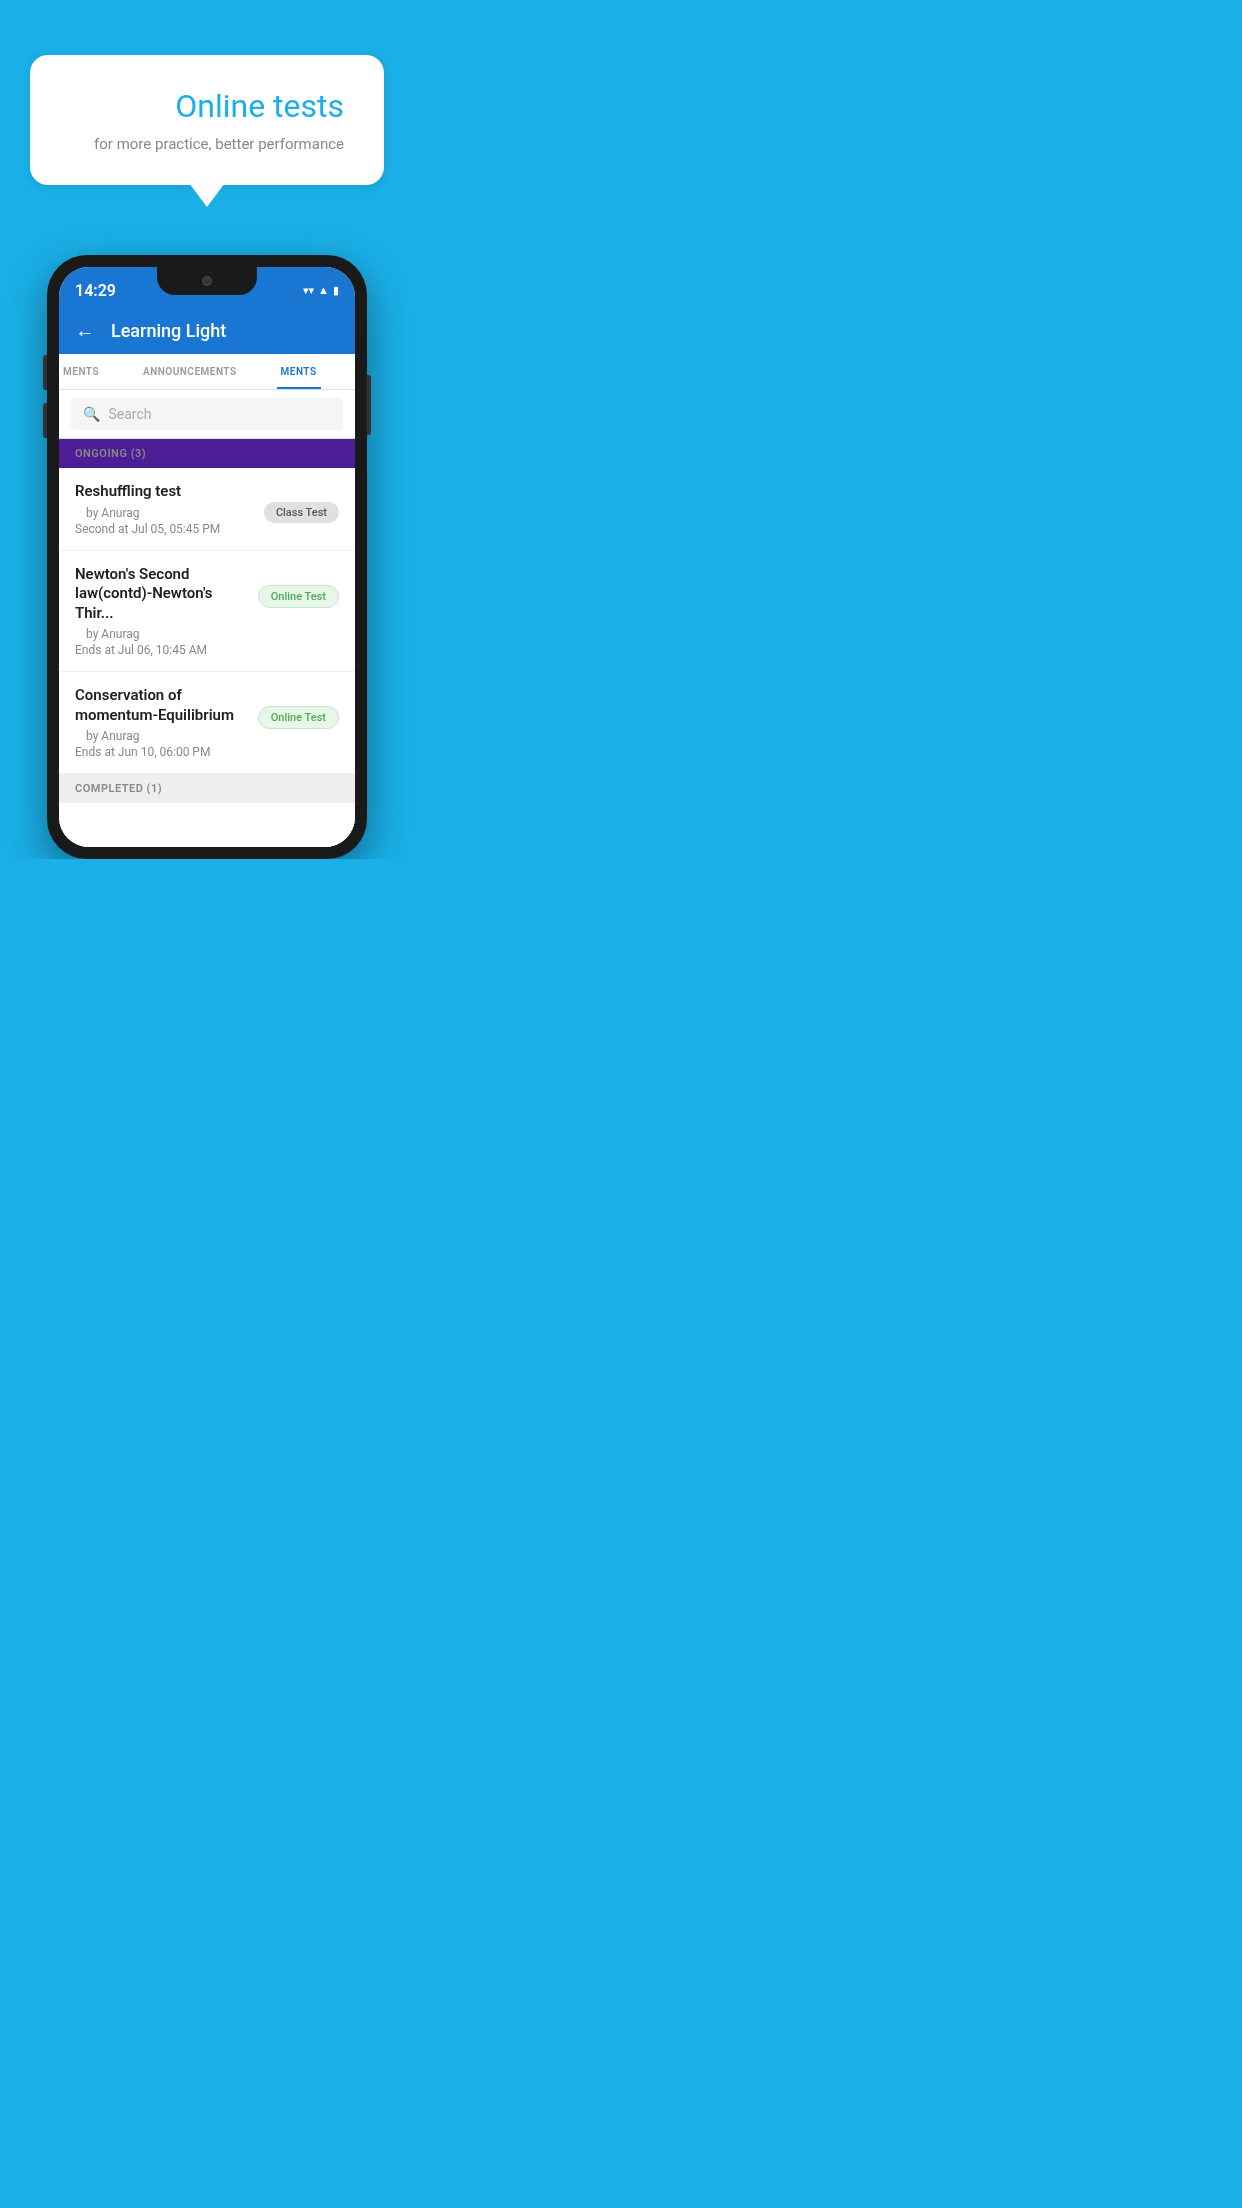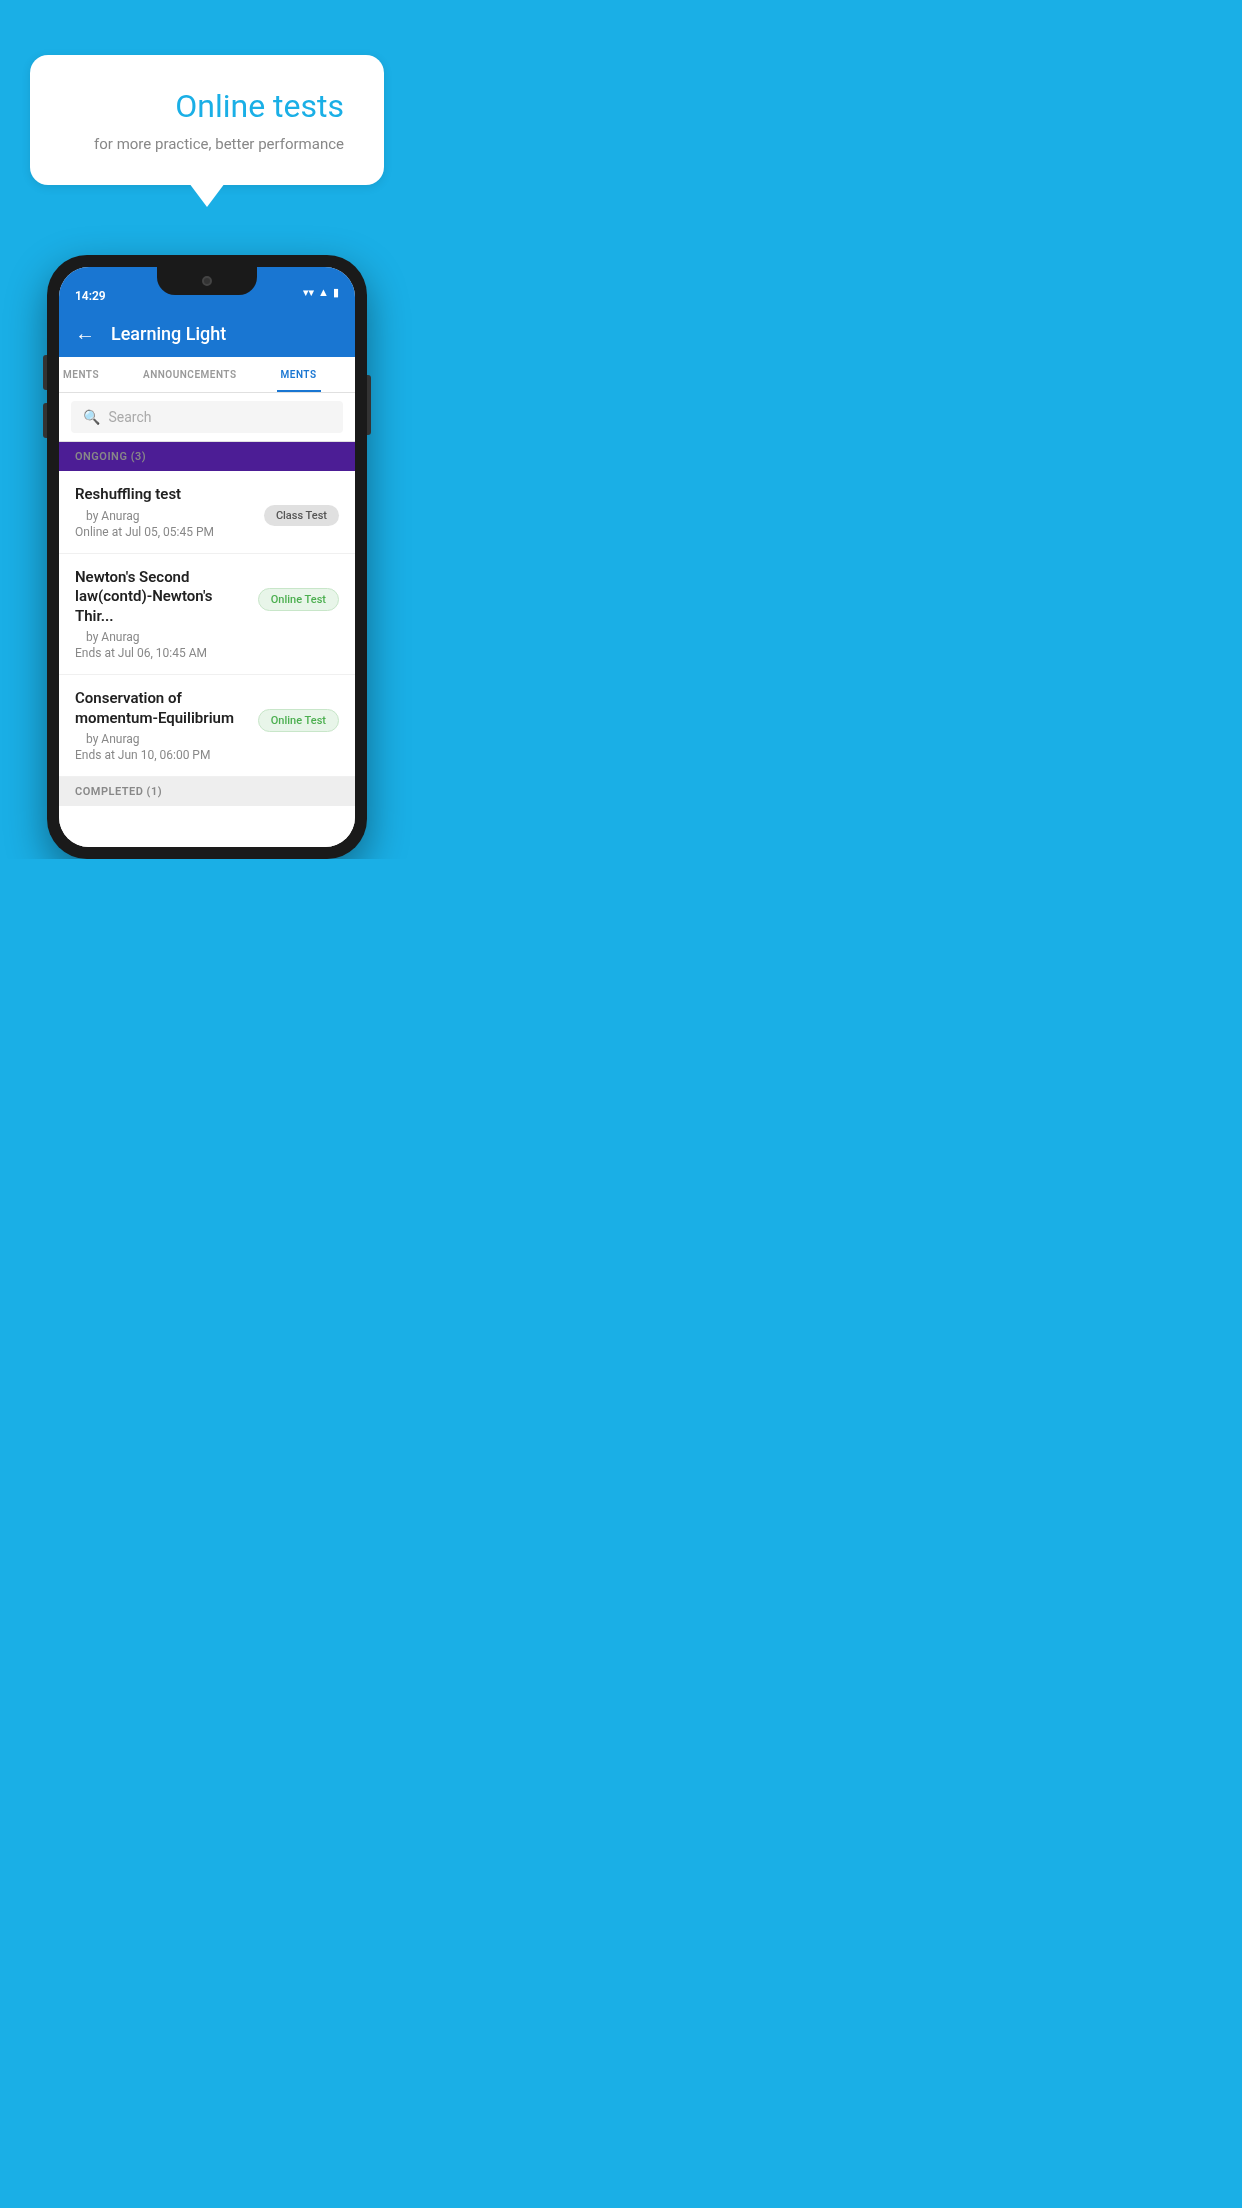--- a/index.html
+++ b/index.html
@@ -120,23 +120,22 @@
       background: #1976D2;
       padding: 8px 16px;
       display: flex;
       justify-content: space-between;
       align-items: center;
       padding-top: 14px;
     }
 
     .status-time {
       color: white;
-      font-size: 12px;
+      font-size: 16px;
       font-weight: 600;
-      margin-top: 8px;
     }
 
     .status-icons {
       display: flex;
       align-items: center;
       gap: 4px;
     }
 
     .wifi-icon, .signal-icon, .battery-icon {
       color: white;
@@ -395,21 +394,21 @@
 
       <div class="section-label">ONGOING (3)</div>
 
       <div class="test-list">
 
         <div class="test-item">
           <div class="test-info">
             <div class="test-name">Reshuffling test</div>
             <div class="test-author">by Anurag</div>
             <div class="test-date">
-              <span>Online at</span>&nbsp;<span>Jul 05, 05:45 PM</span>
+              <span>Second at</span>&nbsp;<span>Jul 05, 05:45 PM</span>
             </div>
           </div>
           <span class="test-badge badge-class">Class Test</span>
         </div>
 
         <div class="test-item">
           <div class="test-info">
             <div class="test-name">Newton's Second law(contd)-Newton's Thir...</div>
             <div class="test-author">by Anurag</div>
             <div class="test-date">

